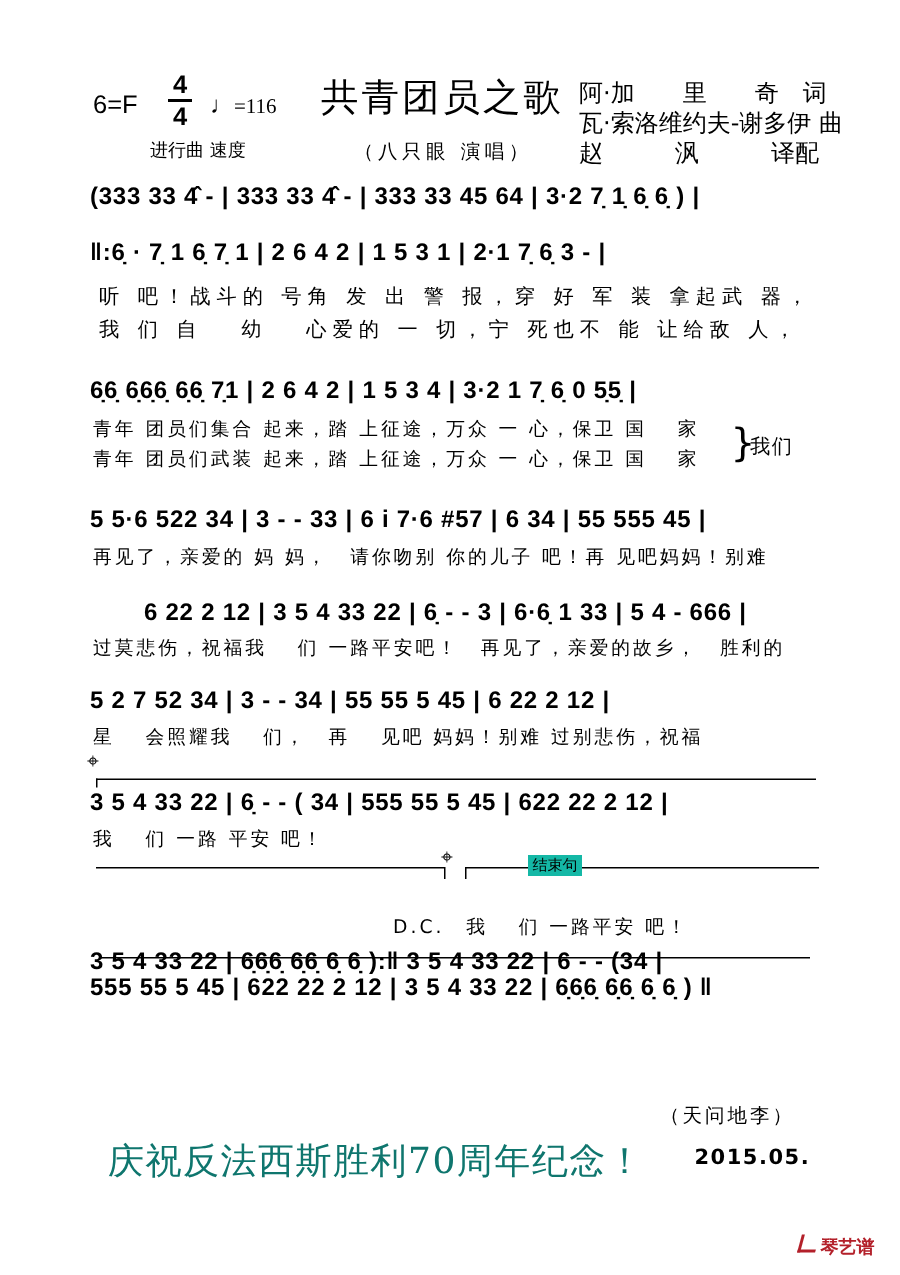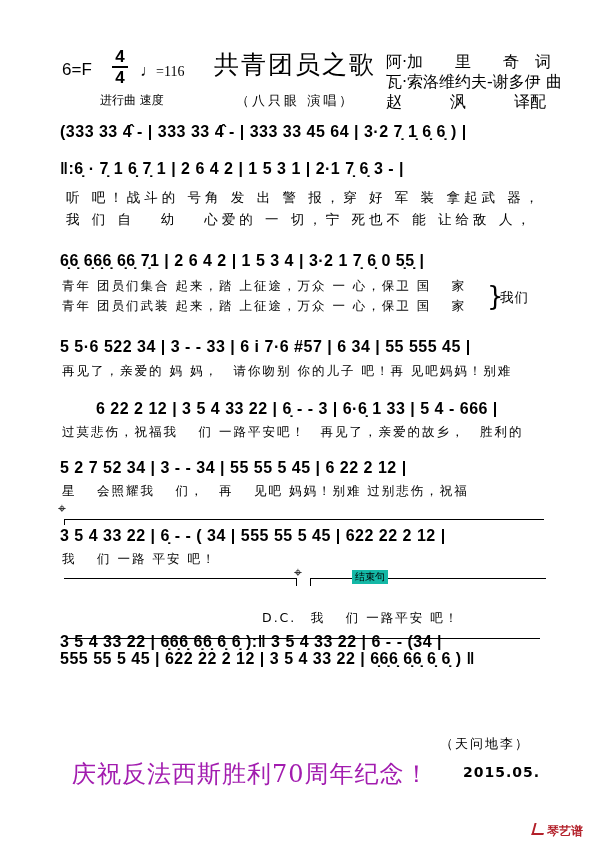--- a/index.html
+++ b/index.html
@@ -15,21 +15,21 @@
   .style{left:62px;top:92px;font-size:12px;margin-left:38px;}
   .credit{font-size:16px;left:386px;}
   .line{left:60px;font-family:"Liberation Sans",sans-serif;font-size:16px;font-weight:bold;letter-spacing:0.5px;}
   .lyric{font-size:13.5px;letter-spacing:4px;}
   .bar{display:inline-block;width:1px;background:#000;height:18px;vertical-align:middle;margin:0 6px;}
   .hr{position:absolute;height:1px;background:#000;}
   .vr{position:absolute;width:1px;background:#000;}
   .coda{position:absolute;font-size:14px;}
   .footer-sig{left:440px;top:717px;font-size:13px;letter-spacing:2px;margin-top:18px;}
   .footer-date{left:463px;top:740px;font-size:14px;font-weight:bold;letter-spacing:1px;margin-top:24px;}
-  .banner{left:72px;top:758px;font-size:24px;color:#a21caf;font-family:"DejaVu Serif",serif;letter-spacing:1px;}
+  .banner{left:72px;top:758px;font-size:24px;color:#0f766e;font-family:"DejaVu Serif",serif;letter-spacing:1px;}
   .logo{left:533px;top:823px;font-size:12px;color:#b3202a;font-weight:bold;}
   .logo .mark{display:inline-block;width:10px;height:10px;border-left:2px solid #b3202a;border-bottom:2px solid #b3202a;margin-right:2px;transform:skewX(-15deg);}
 </style>
 </head>
 <body>
 
 <div class="abs key">6=F</div>
 <div class="abs frac">
   <span>4</span>
   <span class="bar"></span>

